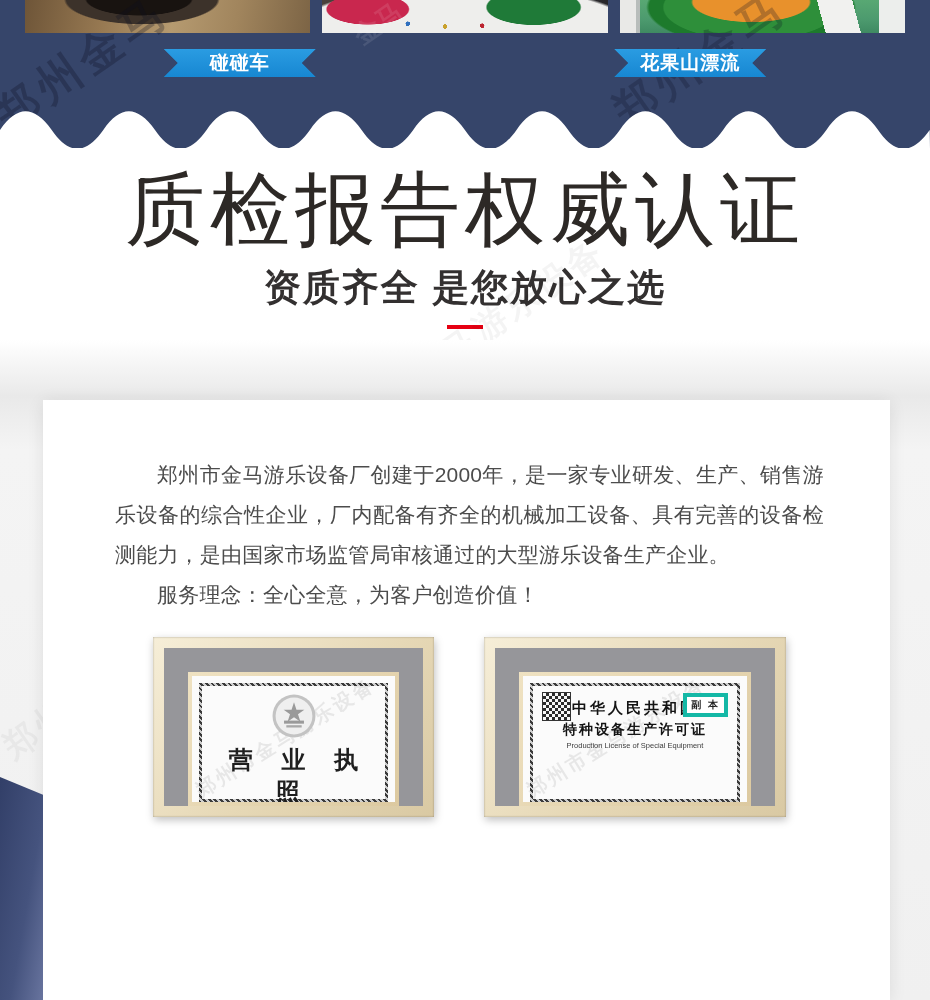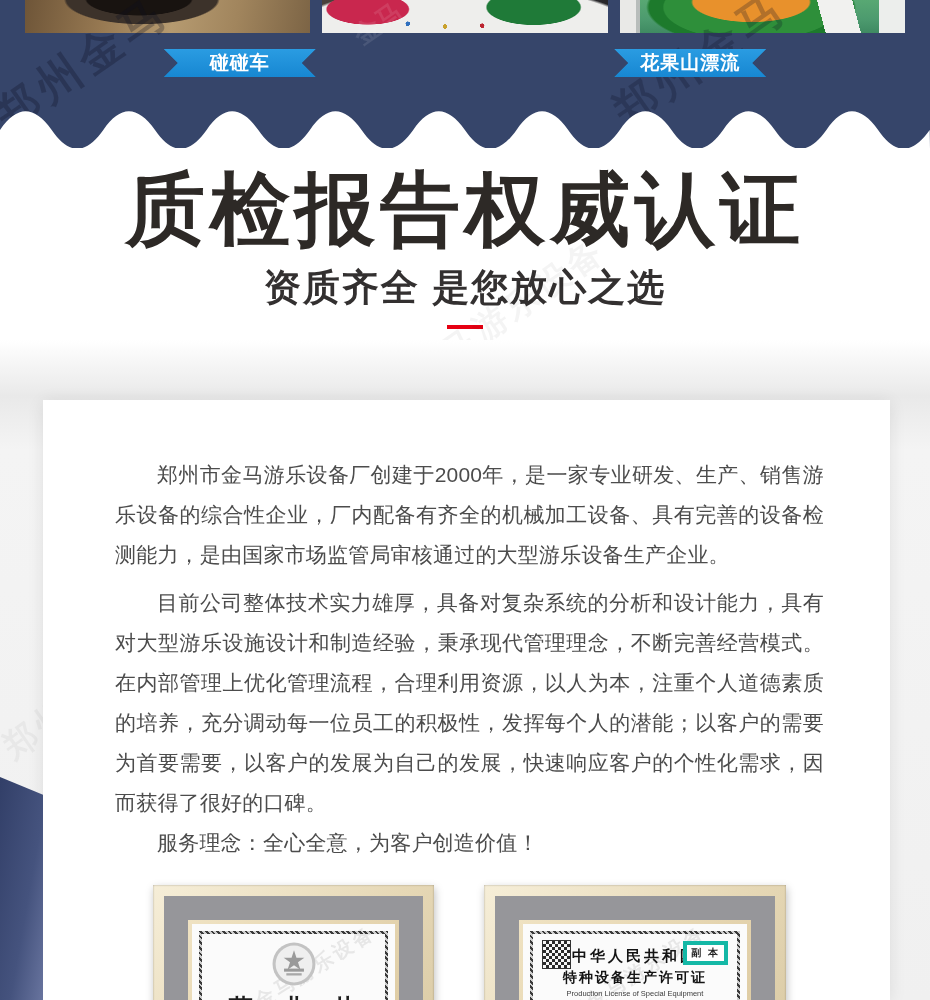--- a/index.html
+++ b/index.html
@@ -50,21 +50,21 @@
   
   .wm{position:absolute;font-weight:bold;pointer-events:none;white-space:nowrap;transform:rotate(-35deg);}
   .wm-hero-a{left:-18px;top:34px;font-size:44px;color:rgba(10,16,34,0.28);letter-spacing:6px;}
   .wm-hero-b{left:600px;top:30px;font-size:44px;color:rgba(10,16,34,0.25);letter-spacing:6px;}
   .wm-hero-c{left:352px;top:6px;font-size:26px;color:rgba(255,255,255,0.10);}
   .wm-light-a{left:290px;top:322px;font-size:34px;color:rgba(0,0,0,0.045);letter-spacing:4px;}
   .wm-light-b{left:-24px;top:630px;font-size:34px;color:rgba(0,0,0,0.04);letter-spacing:4px;}
   
   .heading{position:absolute;left:0;top:148px;width:930px;text-align:center;}
   .heading h1{
-    margin:16px 0 0;font-size:80px;line-height:92px;font-weight:700;color:#2d2926;letter-spacing:5px;
+    margin:16px 0 0;font-size:80px;line-height:92px;font-weight:400;color:#2d2926;letter-spacing:5px;
   }
   .heading h2{
     margin:10px 12px 0;font-size:37px;line-height:44px;font-weight:600;color:#333030;letter-spacing:2px;
   }
   .red-line{width:36px;height:4px;background:#e60012;margin:15px auto 0;}
   .tagline{margin:12px 0 0;font-size:11px;line-height:15px;color:#8c8c8c;letter-spacing:0.6px;}
   .tagline + .tagline{margin-top:1px;}
   
   .lower-bg{
     position:absolute;left:0;top:340px;width:930px;height:660px;
@@ -166,21 +166,20 @@
   </section>
 
   <div class="wm wm-light-a">郑州市金马游乐设备</div>
 
   <div class="lower-bg"></div>
   <div class="wm wm-light-b">郑州市金马游乐设备</div>
 
   <div class="card">
     <div class="about">
       <p class="p1">郑州市金马游乐设备厂创建于2000年，是一家专业研发、生产、销售游乐设备的综合性企业，厂内配备有齐全的机械加工设备、具有完善的设备检测能力，是由国家市场监管局审核通过的大型游乐设备生产企业。</p>
-      <p class="p2">目前公司整体技术实力雄厚，具备对复杂系统的分析和设计能力，具有对大型游乐设施设计和制造经验，秉承现代管理理念，不断完善经营模式。在内部管理上优化管理流程，合理利用资源，以人为本，注重个人道德素质的培养，充分调动每一位员工的积极性，发挥每个人的潜能；以客户的需要为首要需要，以客户的发展为自己的发展，快速响应客户的个性化需求，因而获得了很好的口碑。</p>
       <p class="p3">服务理念：全心全意，为客户创造价值！</p>
     </div>
 
     <div class="certs">
 
       <figure class="frame frame-left">
         <div class="mat">
           <div class="inner-frame">
             <div class="paper">
               <div class="wm-paper">郑州市金马游乐设备</div>

